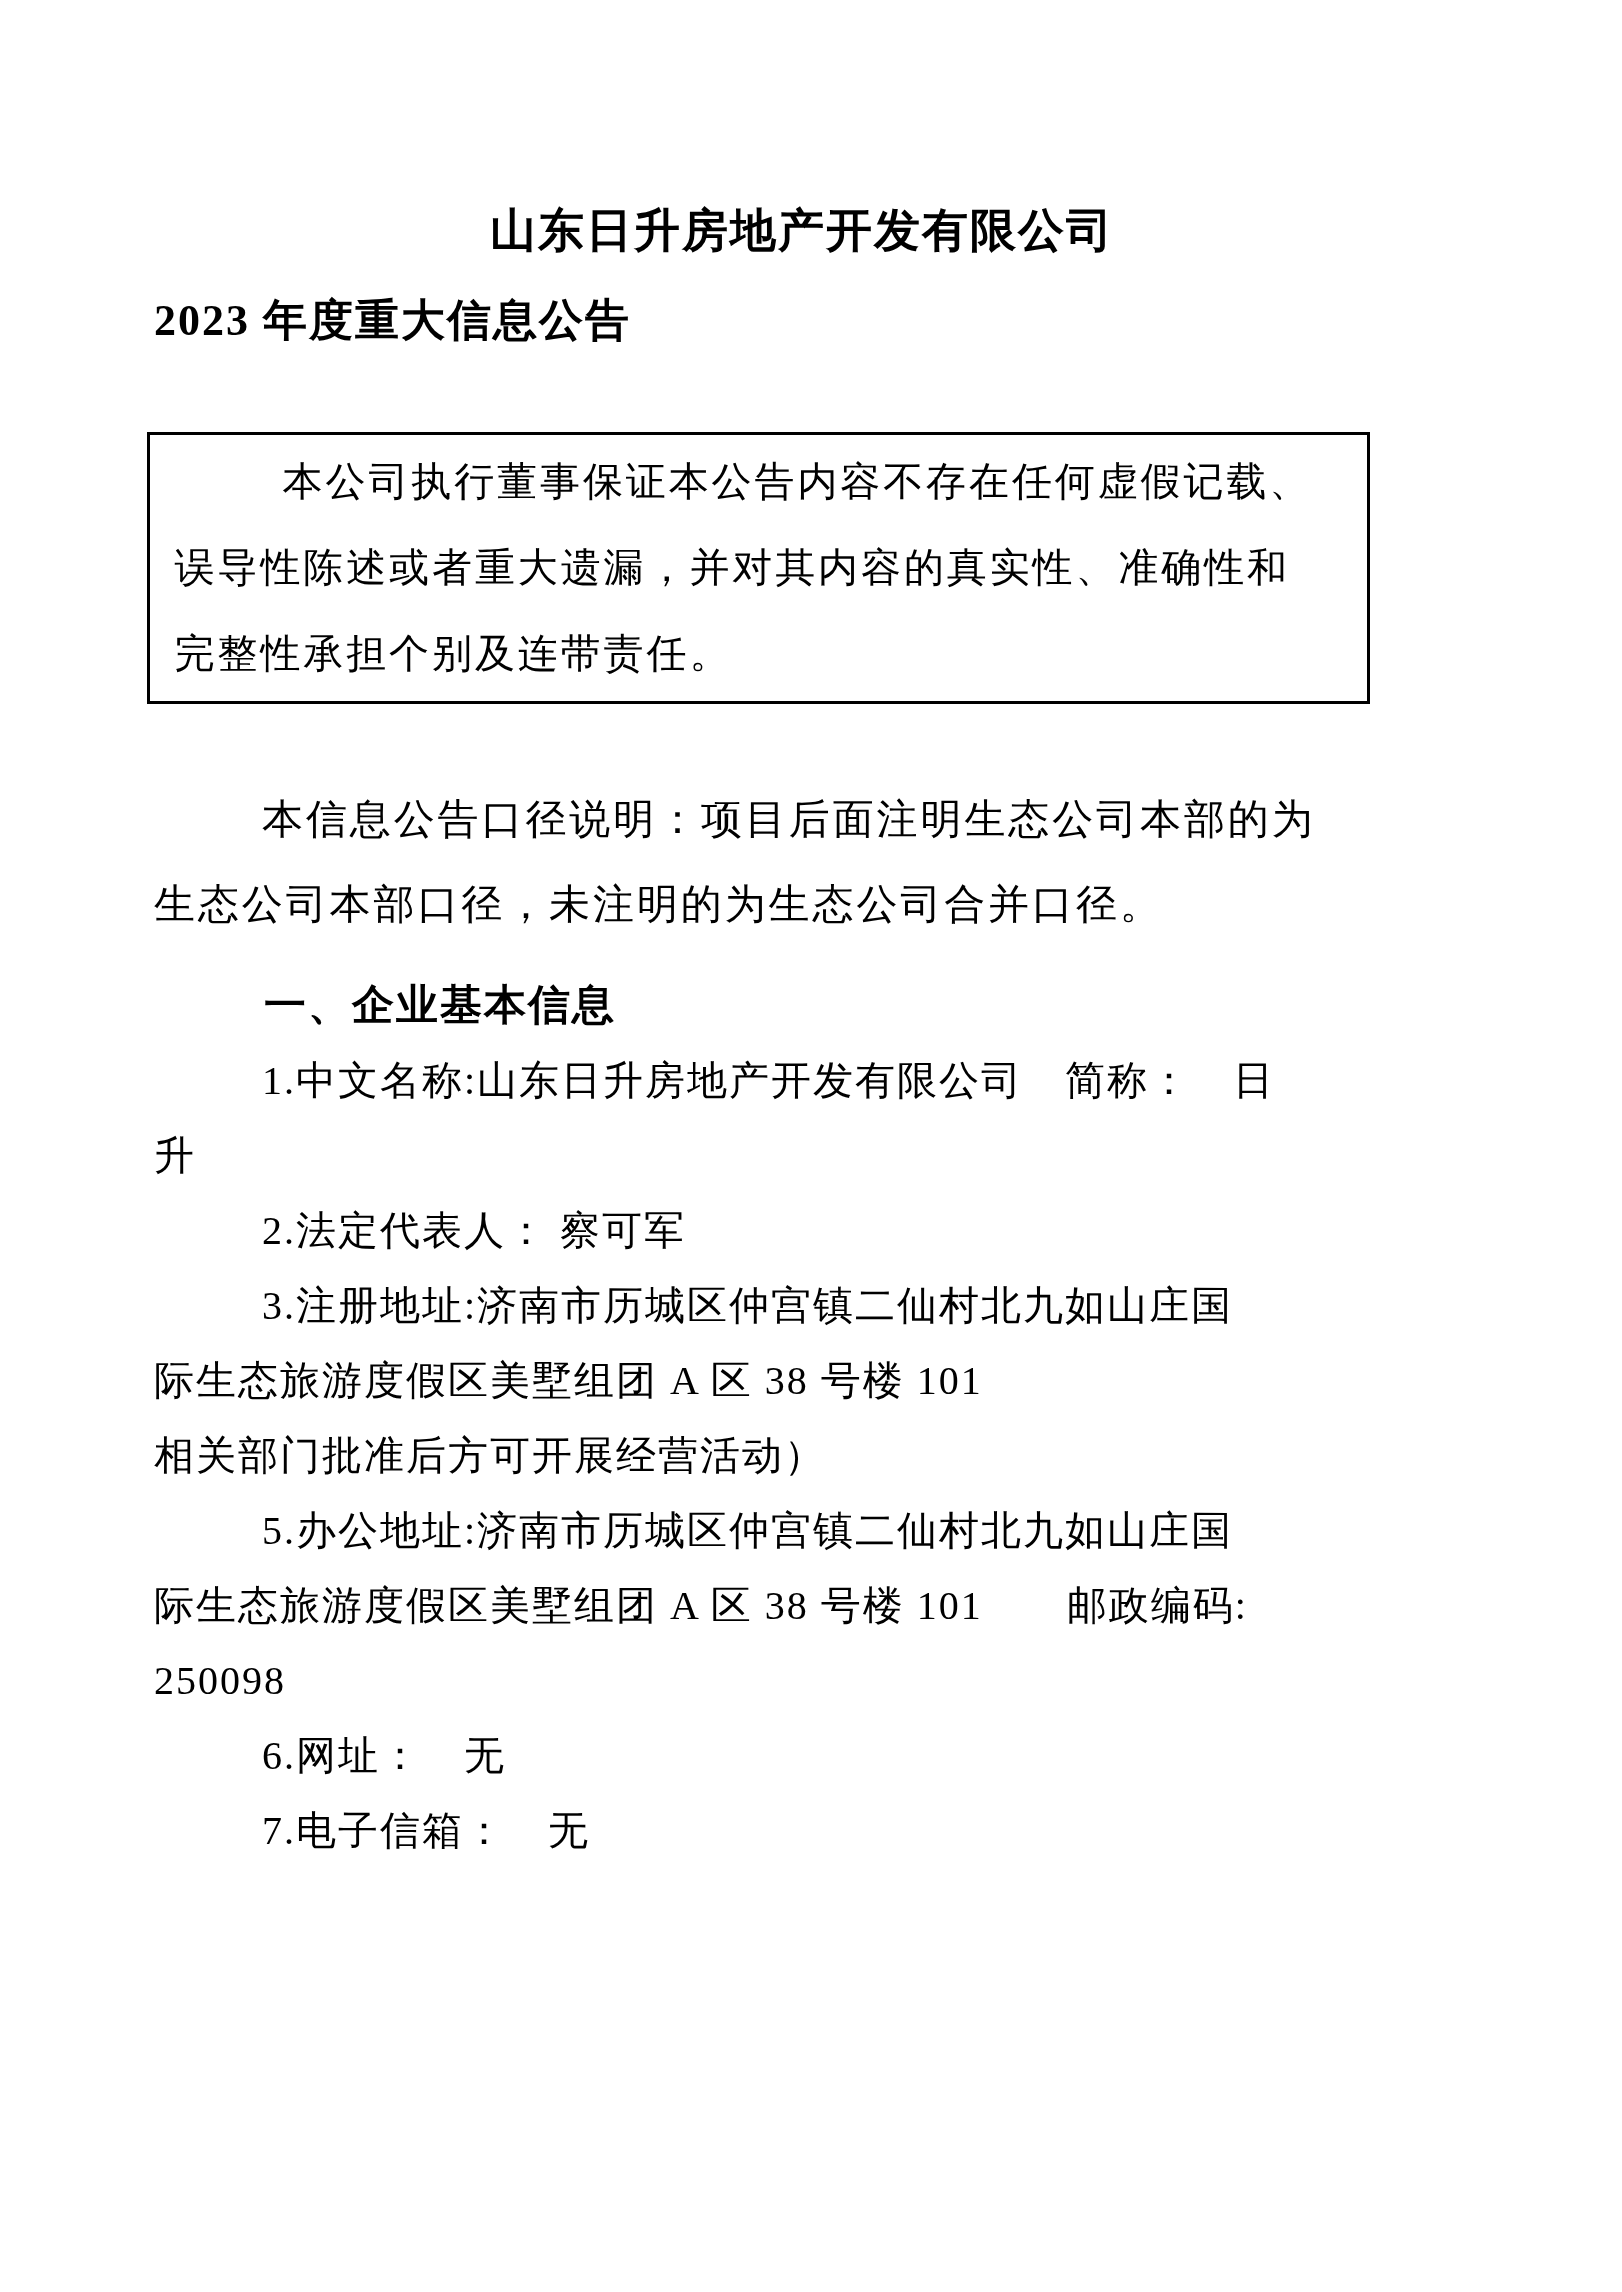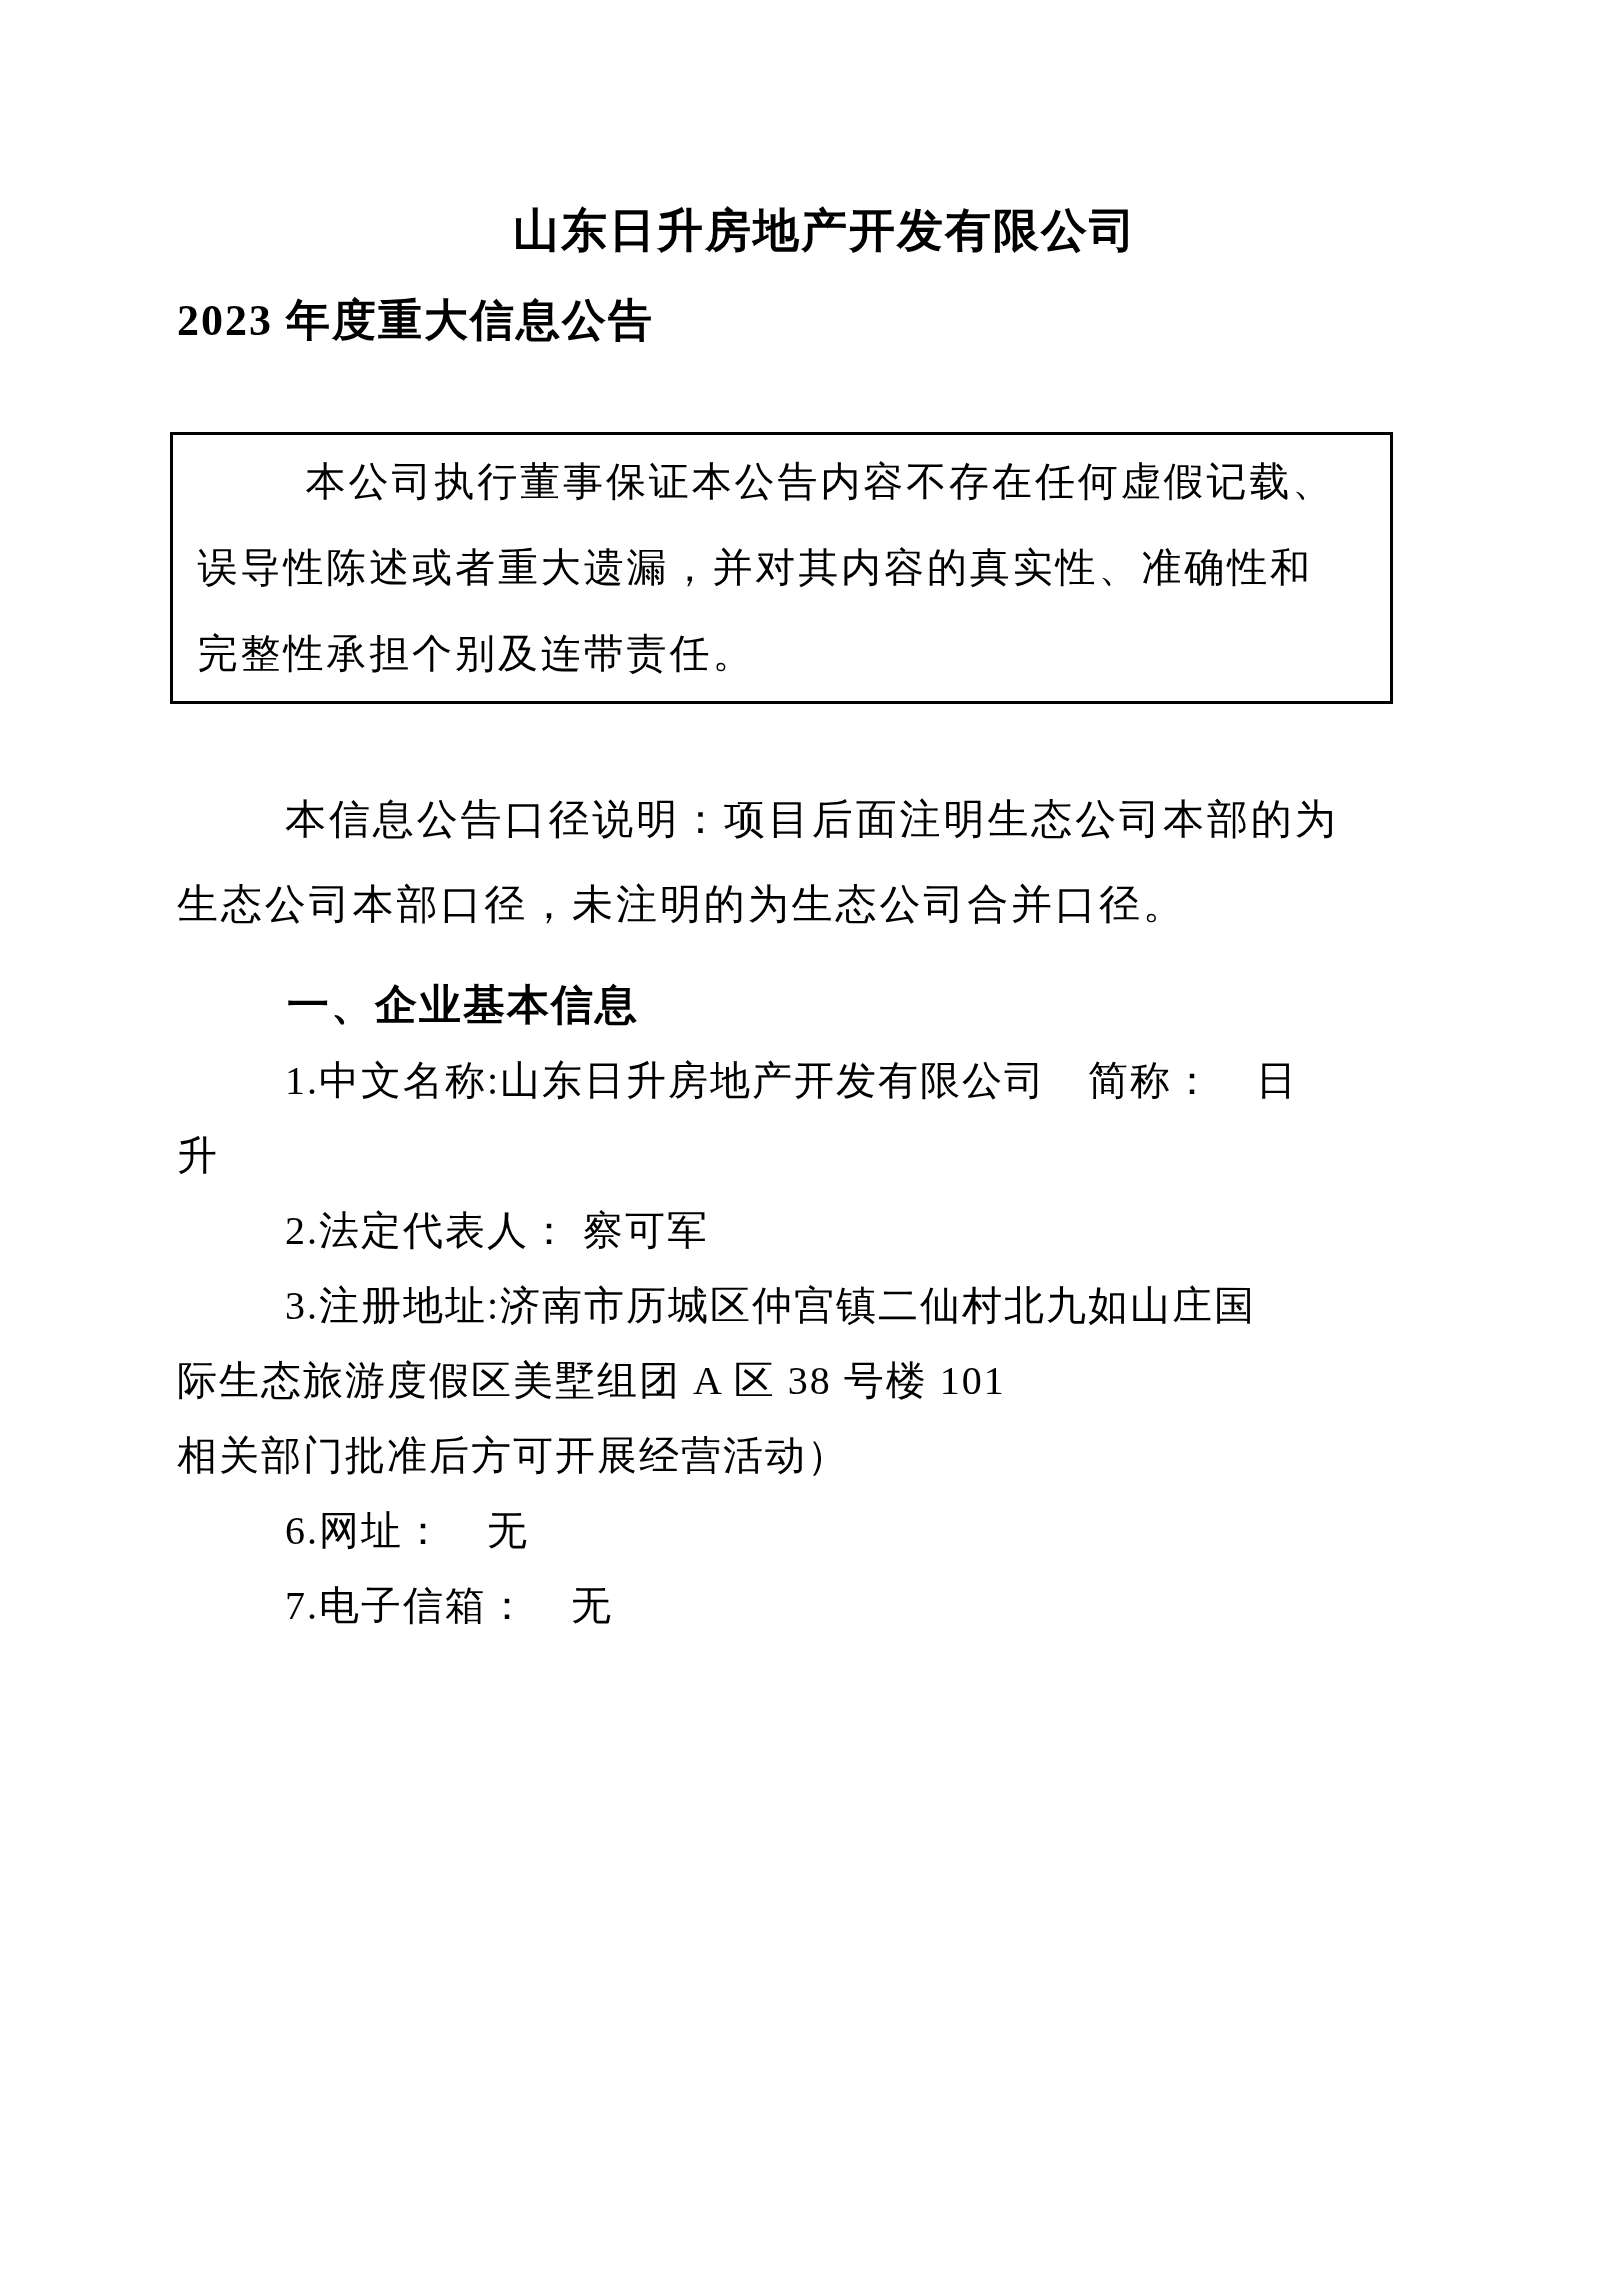--- a/index.html
+++ b/index.html
@@ -11,21 +11,21 @@
     position: relative;
     width: 1622px;
     height: 2293px;
     background: #ffffff;
     color: #000000;
     font-family: "Liberation Serif", "DejaVu Serif", serif;
     overflow: hidden;
   }
   .content {
     position: absolute;
-    left: 177px;
+    left: 154px;
     top: 0;
     width: 1296px;
     padding-top: 201px;
   }
   .doc-title {
     margin: 0;
     font-size: 46px;
     line-height: 59px;
     font-weight: 700;
     text-align: center;
@@ -117,20 +117,25 @@
 
       <div class="item">
         <div class="text-line fl">3.注册地址:济南市历城区仲宫镇二仙村北九如山庄国</div>
         <div class="text-line">际生态旅游度假区美墅组团 A 区 38 号楼 101</div>
       </div>
 
       <div class="item">
         <div class="text-line">相关部门批准后方可开展经营活动）</div>
       </div>
 
+      <div class="item">
+        <div class="text-line fl">5.办公地址:济南市历城区仲宫镇二仙村北九如山庄国</div>
+        <div class="text-line">际生态旅游度假区美墅组团 A 区 38 号楼 101　　邮政编码:</div>
+        <div class="text-line">250098</div>
+      </div>
 
       <div class="item">
         <div class="text-line fl">6.网址：　无</div>
       </div>
 
       <div class="item">
         <div class="text-line fl">7.电子信箱：　无</div>
       </div>
 
     </div>

